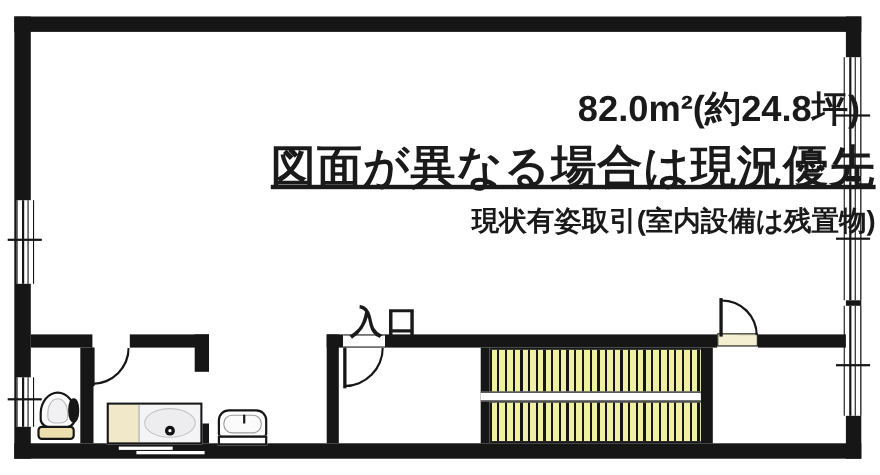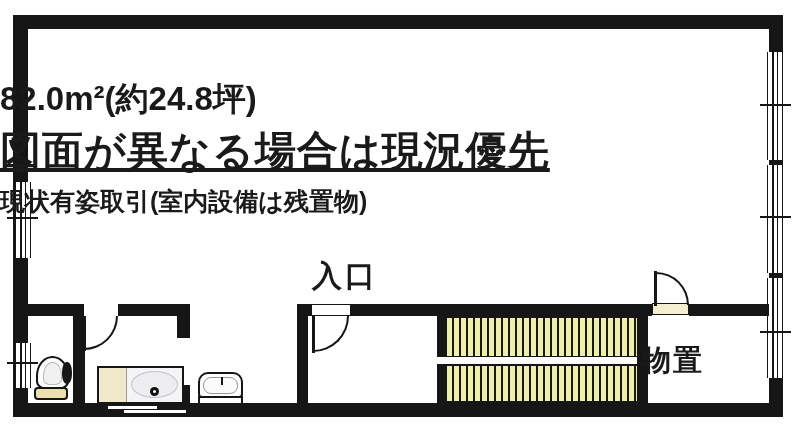--- a/index.html
+++ b/index.html
@@ -12,21 +12,21 @@
     --ink:#1a1a1a;
   }
   html,body{margin:0;padding:0;background:#fff;}
   .plan{
     position:relative;width:800px;height:432px;background:var(--background);
     font-family:"Liberation Sans","DejaVu Sans",sans-serif;color:var(--ink);
     overflow:hidden;
   }
   .abs{position:absolute;box-sizing:border-box;}
   .wall{background:var(--wall);}
-  .txt{font-weight:700;text-align:left;white-space:nowrap;line-height:1.05;}
+  .txt{font-weight:700;text-align:right;white-space:nowrap;line-height:1.05;}
   
   .window{background:#fff;border-left:1.5px solid var(--wall);border-right:1.5px solid var(--wall);}
   .window .pane{position:absolute;top:0;bottom:0;width:1.5px;background:var(--wall);}
   .pane.p1{left:31%;} .pane.p2{left:62%;}
   .tick{background:var(--wall);height:2px;width:31px;}
   
   .arc{border:0 solid var(--wall);background:transparent;}
   .arc.dr{border-right-width:2px;border-bottom-width:2px;border-bottom-right-radius:100%;}
   .arc.ur{border-top-width:2px;border-right-width:2px;border-top-right-radius:100%;}
   .leaf{background:var(--wall);width:2.5px;}
@@ -137,16 +137,15 @@
   <div class="abs washbasin" style="left:198px;top:372px;width:45px;height:26px;">
     <div class="rim"></div>
     <div class="tap"></div>
   </div>
   <div class="abs wb-base" style="left:198px;top:396px;width:45px;height:9px;"></div>
 
   <div class="abs txt" style="left:0;right:18px;top:82px;font-size:33px;">82.0m²(約24.8坪)</div>
   <div class="abs txt" style="left:0;right:4px;top:130px;font-size:41px;letter-spacing:1px;text-decoration:underline;">図面が異なる場合は現況優先</div>
   <div class="abs txt" style="left:0;right:4px;top:188px;font-size:25px;">現状有姿取引(室内設備は残置物)</div>
 
-  <div class="abs txt" style="left:312px;top:260px;width:72px;font-size:30px;letter-spacing:3px;">入口</div>
-  <div class="abs txt" style="left:642px;top:345px;width:120px;font-size:29px;letter-spacing:2px;">物置</div>
+  <div class="abs txt" style="left:312px;top:278px;width:72px;font-size:30px;letter-spacing:3px;">入口</div>
 
 </div>
 
 </body></html>

